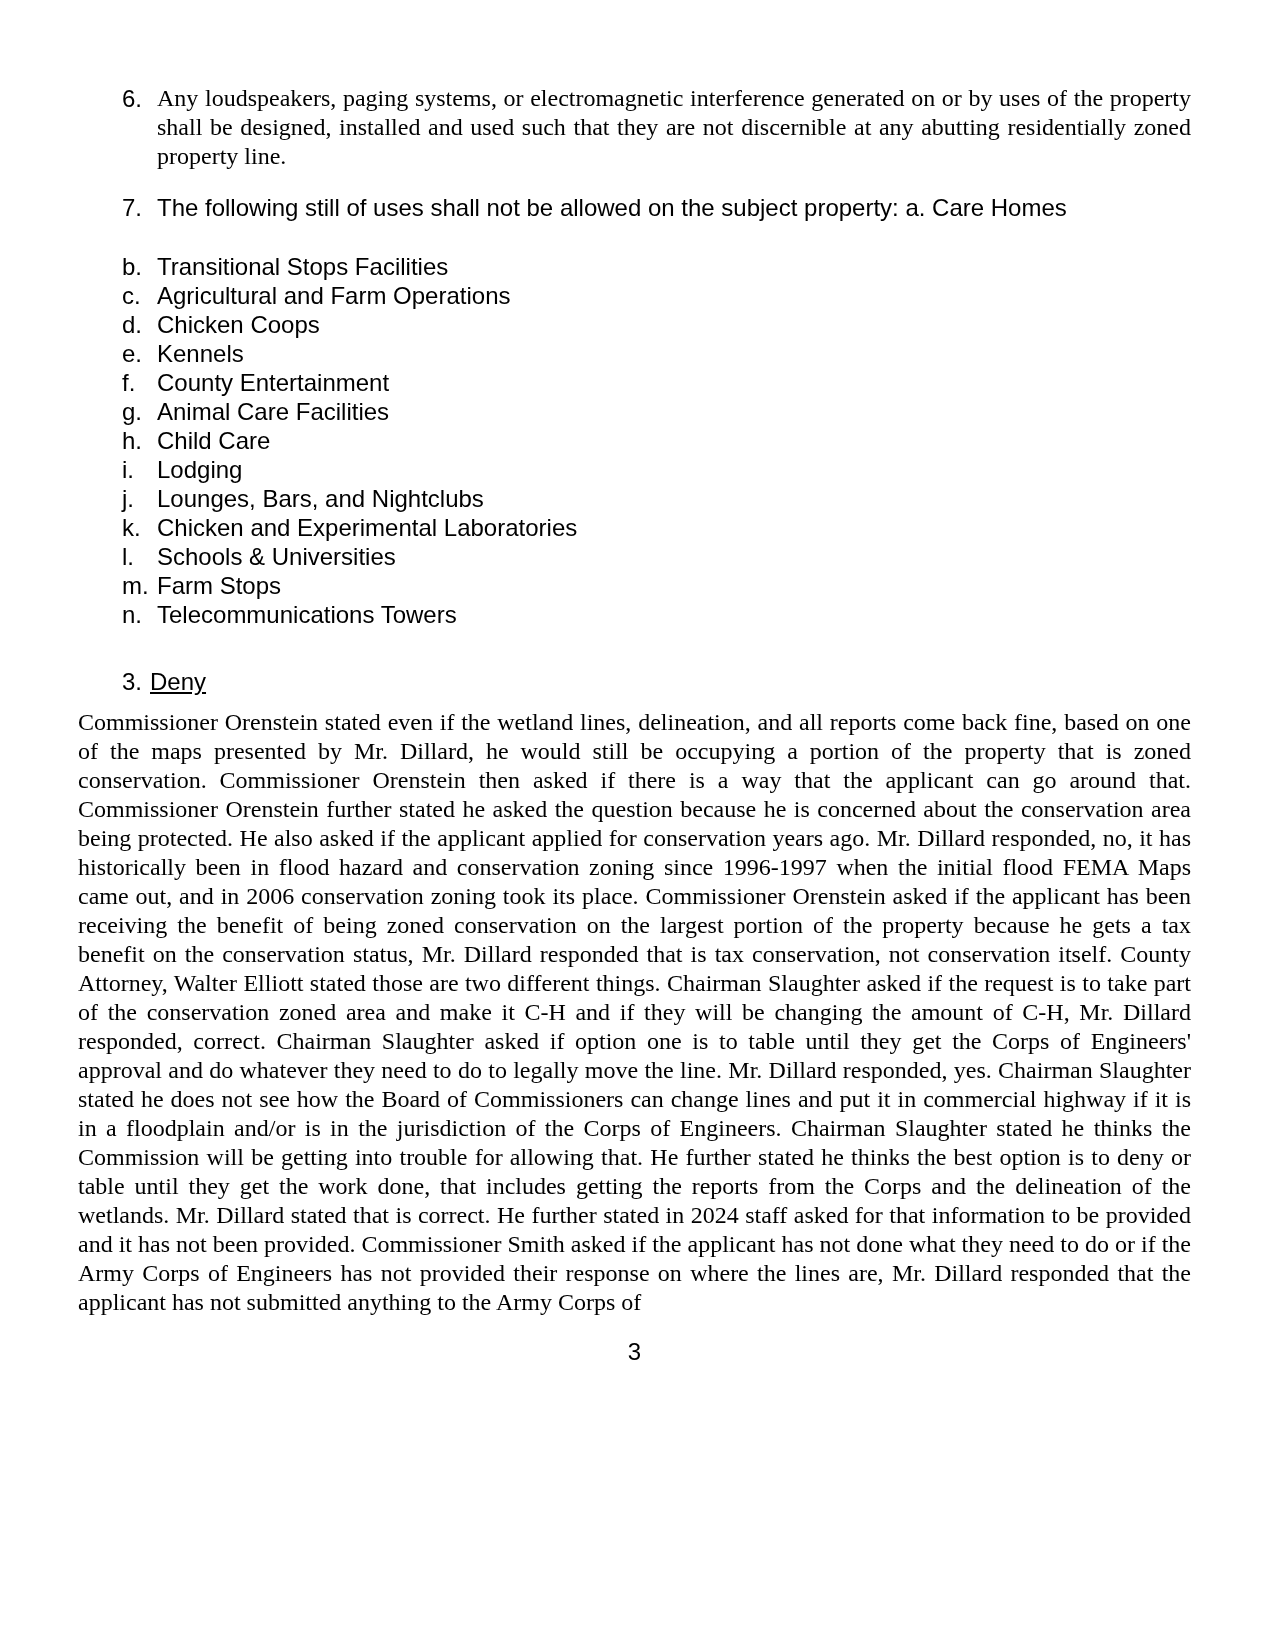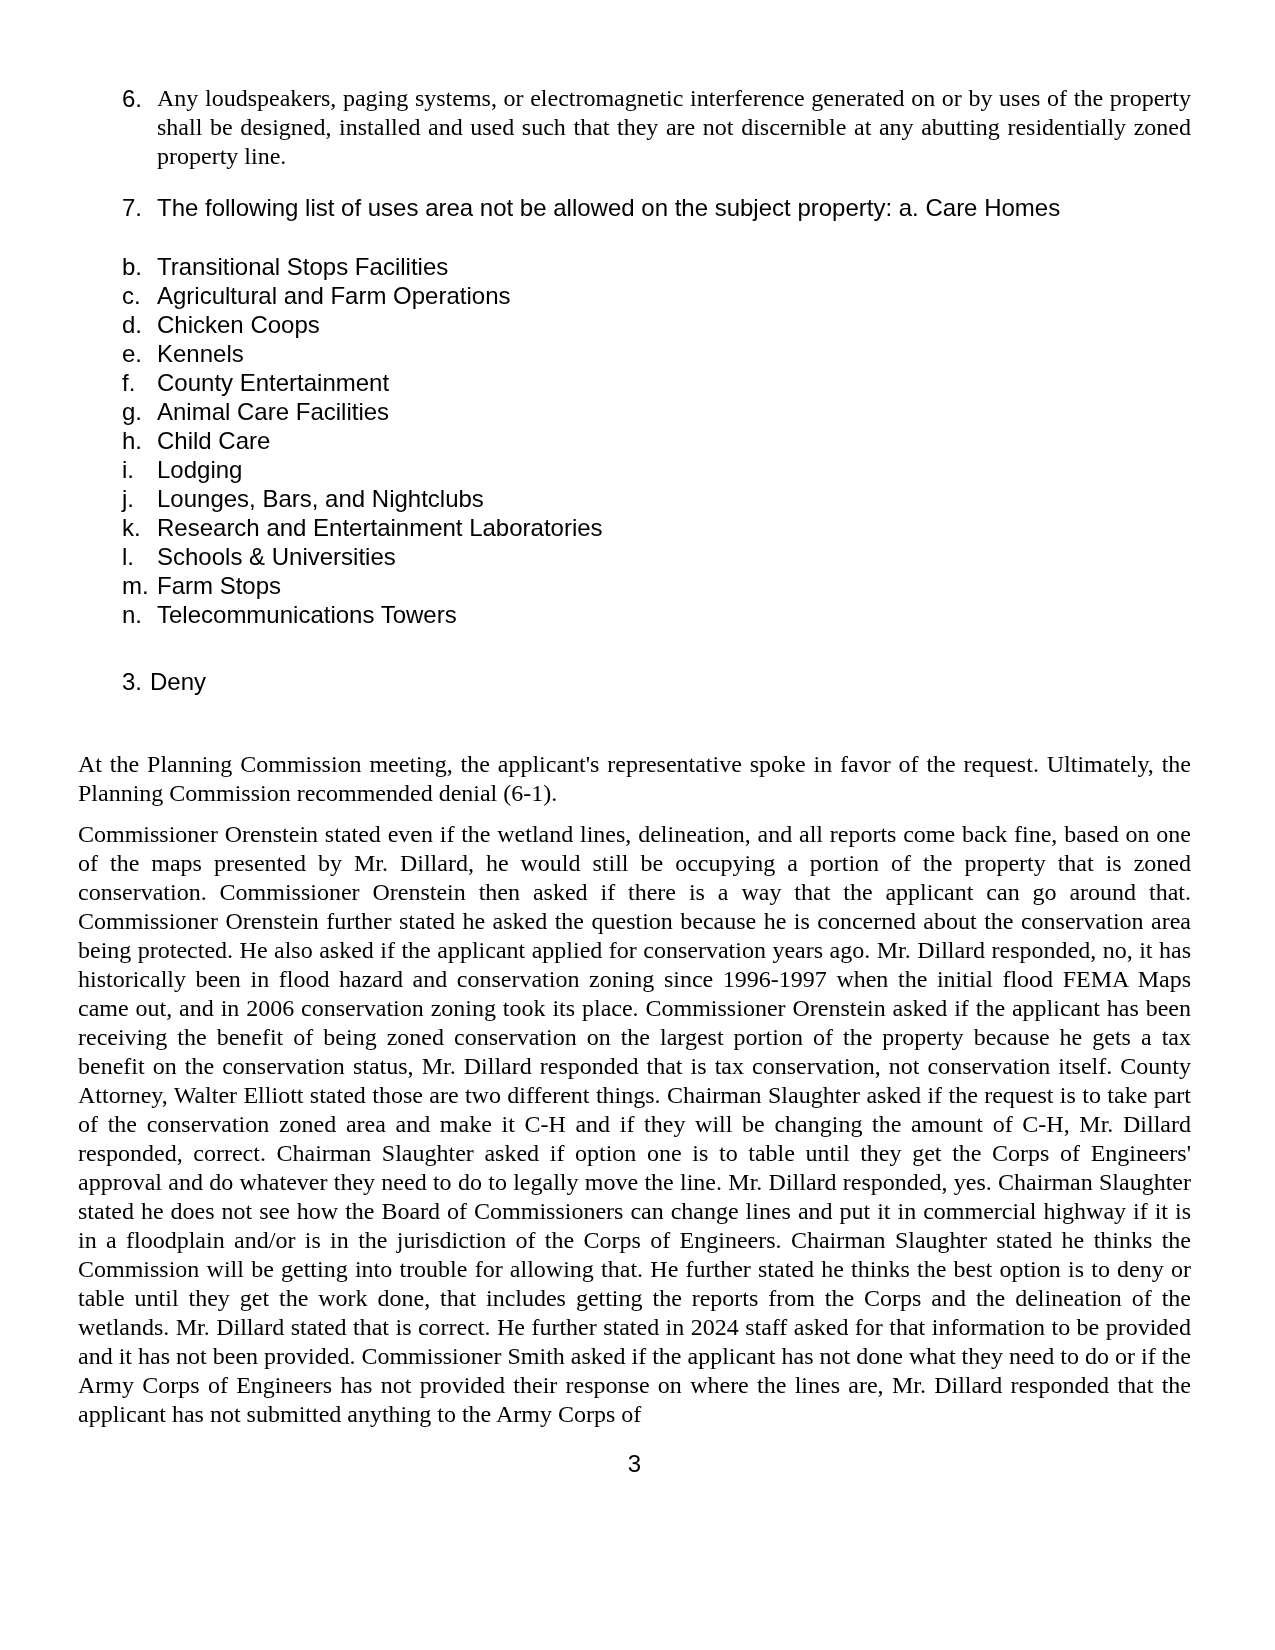--- a/index.html
+++ b/index.html
@@ -19,36 +19,36 @@
   .num-item { display: flex; margin-left: 44px; }
   .num-col  { flex: 0 0 35px; }
   .num-col-narrow { flex: 0 0 28px; }
   .item-body { flex: 1 1 auto; }
   .justified { text-align: justify; font-family: Liberation Serif, serif; }
   .item7 { margin-top: 22px; }
   .lettered-list { margin-top: 30px; }
   .option-deny { margin-top: 38px; }
   .para-1 { margin-top: 54px; }
   .para-2 { margin-top: 12px; }
-  .underline { }
+  .underline { text-decoration: underline; }
   .page-number { text-align: center; margin-top: 20px; }
 </style>
 </head>
 <body>
 
 <div class="page">
 
   <div class="num-item">
     <div class="num-col">6.</div>
     <div class="item-body justified">Any loudspeakers, paging systems, or electromagnetic interference generated on or by uses of the property shall be designed, installed and used such that they are not discernible at any abutting residentially zoned property line.</div>
   </div>
 
   <div class="num-item item7">
     <div class="num-col">7.</div>
-    <div class="item-body">The following list of uses area not be allowed on the subject property: a. Care Homes</div>
+    <div class="item-body">The following still of uses shall not be allowed on the subject property: a. Care Homes</div>
   </div>
 
   <div class="lettered-list">
     <div class="num-item">
       <div class="num-col">b.</div>
       <div class="item-body">Transitional Stops Facilities</div>
     </div>
     <div class="num-item">
       <div class="num-col">c.</div>
       <div class="item-body">Agricultural and Farm Operations</div>
@@ -76,40 +76,39 @@
     <div class="num-item">
       <div class="num-col">i.</div>
       <div class="item-body">Lodging</div>
     </div>
     <div class="num-item">
       <div class="num-col">j.</div>
       <div class="item-body">Lounges, Bars, and Nightclubs</div>
     </div>
     <div class="num-item">
       <div class="num-col">k.</div>
-      <div class="item-body">Research and Entertainment Laboratories</div>
+      <div class="item-body">Chicken and Experimental Laboratories</div>
     </div>
     <div class="num-item">
       <div class="num-col">l.</div>
       <div class="item-body">Schools &amp; Universities</div>
     </div>
     <div class="num-item">
       <div class="num-col">m.</div>
       <div class="item-body">Farm Stops</div>
     </div>
     <div class="num-item">
       <div class="num-col">n.</div>
       <div class="item-body">Telecommunications Towers</div>
     </div>
   </div>
 
   <div class="num-item option-deny">
     <div class="num-col-narrow">3.</div>
     <div class="item-body"><span class="underline">Deny</span></div>
   </div>
 
-  <div class="para-1 justified">At the Planning Commission meeting, the applicant's representative spoke in favor of the request. Ultimately, the Planning Commission recommended denial (6-1).</div>
 
   <div class="para-2 justified">Commissioner Orenstein stated even if the wetland lines, delineation, and all reports come back fine, based on one of the maps presented by Mr. Dillard, he would still be occupying a portion of the property that is zoned conservation. Commissioner Orenstein then asked if there is a way that the applicant can go around that. Commissioner Orenstein further stated he asked the question because he is concerned about the conservation area being protected. He also asked if the applicant applied for conservation years ago. Mr. Dillard responded, no, it has historically been in flood hazard and conservation zoning since 1996-1997 when the initial flood FEMA Maps came out, and in 2006 conservation zoning took its place. Commissioner Orenstein asked if the applicant has been receiving the benefit of being zoned conservation on the largest portion of the property because he gets a tax benefit on the conservation status, Mr. Dillard responded that is tax conservation, not conservation itself. County Attorney, Walter Elliott stated those are two different things. Chairman Slaughter asked if the request is to take part of the conservation zoned area and make it C-H and if they will be changing the amount of C-H, Mr. Dillard responded, correct. Chairman Slaughter asked if option one is to table until they get the Corps of Engineers' approval and do whatever they need to do to legally move the line. Mr. Dillard responded, yes. Chairman Slaughter stated he does not see how the Board of Commissioners can change lines and put it in commercial highway if it is in a floodplain and/or is in the jurisdiction of the Corps of Engineers. Chairman Slaughter stated he thinks the Commission will be getting into trouble for allowing that. He further stated he thinks the best option is to deny or table until they get the work done, that includes getting the reports from the Corps and the delineation of the wetlands. Mr. Dillard stated that is correct. He further stated in 2024 staff asked for that information to be provided and it has not been provided. Commissioner Smith asked if the applicant has not done what they need to do or if the Army Corps of Engineers has not provided their response on where the lines are, Mr. Dillard responded that the applicant has not submitted anything to the Army Corps of</div>
 
   <div class="page-number">3</div>
 
 </div>
 
 </body></html>

